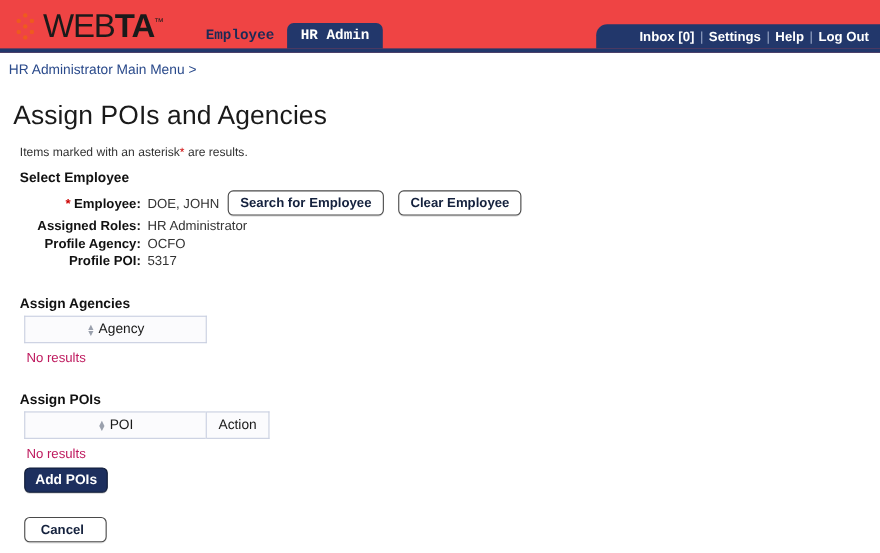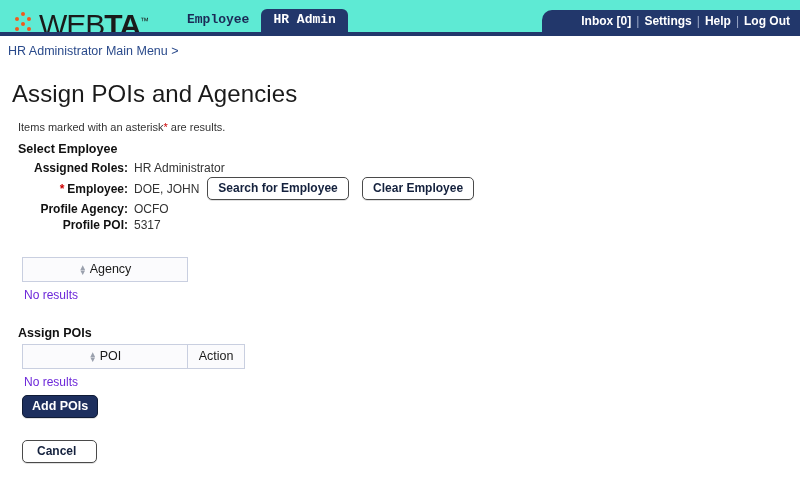--- a/index.html
+++ b/index.html
@@ -14,22 +14,22 @@
     font-family: "Liberation Sans", sans-serif;
     font-size: 12px;
     color: #222222;
     overflow: hidden;
     position: relative;
   }
 
   
   .header {
     position: relative;
-    height: 36px;
-    background: #5eead4;
+    height: 48px;
+    background: #ef4444;
   }
   .logo {
     position: absolute;
     left: 12px;
     top: 6px;
     height: 34px;
     display: flex;
     align-items: flex-end;
   }
   .logo-dots {
@@ -265,21 +265,21 @@
     color: #9aa0ad;
     font-size: 8px;
     line-height: 8px;
     text-align: center;
     vertical-align: middle;
   }
   .sort-icon span { display: block; height: 5px; }
 
   .no-results {
     font-size: 12px;
-    color: #6d28d9;
+    color: #be185d;
     margin: 6px 0 0 14px;
   }
   .btn-row { margin: 6px 0 0 12px; }
 
   .footer-actions { margin: 22px 0 0 12px; }
 
   .cancel-btn { padding: 3px 20px 4px 14px; }
 </style>
 </head>
 <body>
@@ -326,43 +326,44 @@
 
   <div class="page-title">Assign POIs and Agencies</div>
 
   <div class="req-note"><span>Items marked with an asterisk</span><span class="star">*</span><span> are results.</span></div>
 
   <div class="section-title">Select Employee</div>
 
   <table class="info-table">
     <tbody>
         <tr>
-      <td class="info-label">Assigned Roles:</td>
-      <td class="info-value" colspan="2">HR Administrator</td>
-    </tr>
-    <tr>
       <td class="info-label"><span class="star">*</span><span>Employee:</span></td>
       <td class="info-value">DOE, JOHN</td>
       <td>
         <button class="btn">Search for Employee</button>
         <button class="btn">Clear Employee</button>
       </td>
+    </tr>
+    <tr>
+      <td class="info-label">Assigned Roles:</td>
+      <td class="info-value" colspan="2">HR Administrator</td>
     </tr>
     <tr>
       <td class="info-label">Profile Agency:</td>
       <td class="info-value" colspan="2">OCFO</td>
     </tr>
     <tr>
       <td class="info-label">Profile POI:</td>
       <td class="info-value" colspan="2">5317</td>
     </tr>
   </tbody>
     </table>
 
   <div class="assign-block">
+    <div class="assign-title">Assign Agencies</div>
     <table class="grid">
       <thead>
         <tr>
           <th class="col-agency"><span class="sort-icon"><span>▲</span><span>▼</span></span><span>Agency</span></th>
         </tr>
       </thead>
     </table>
     <div class="no-results">No results</div>
   </div>
 

